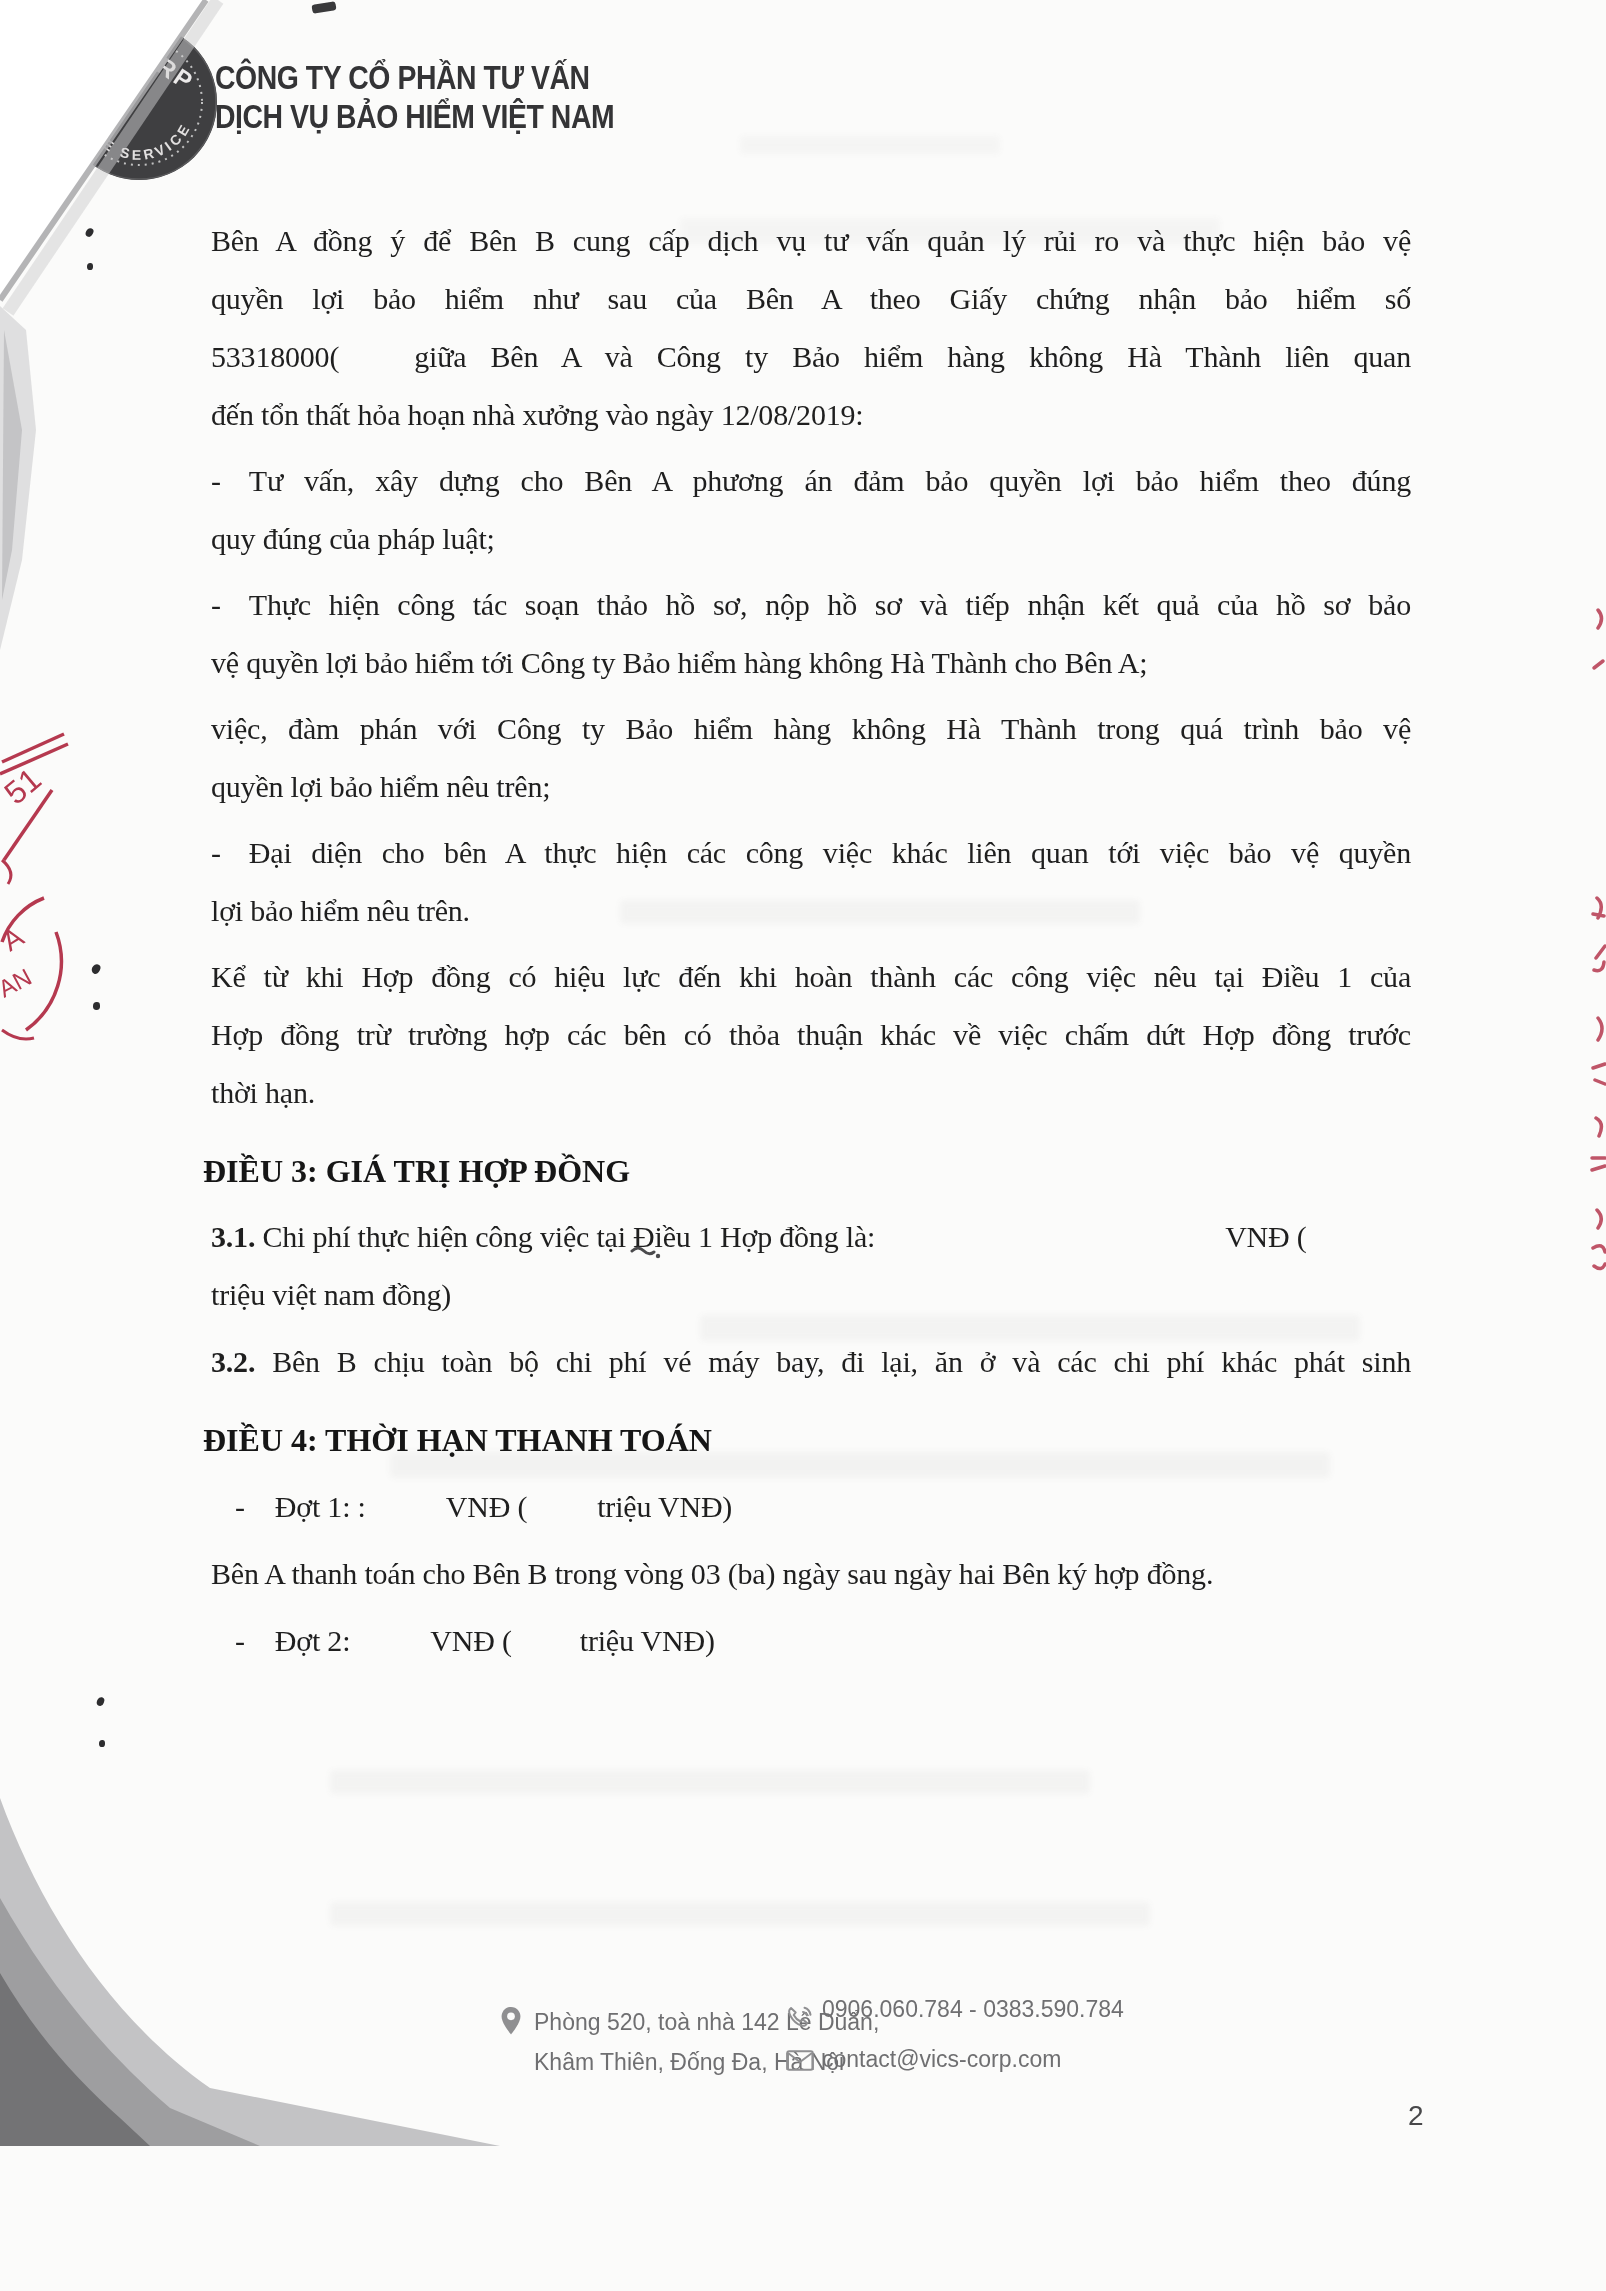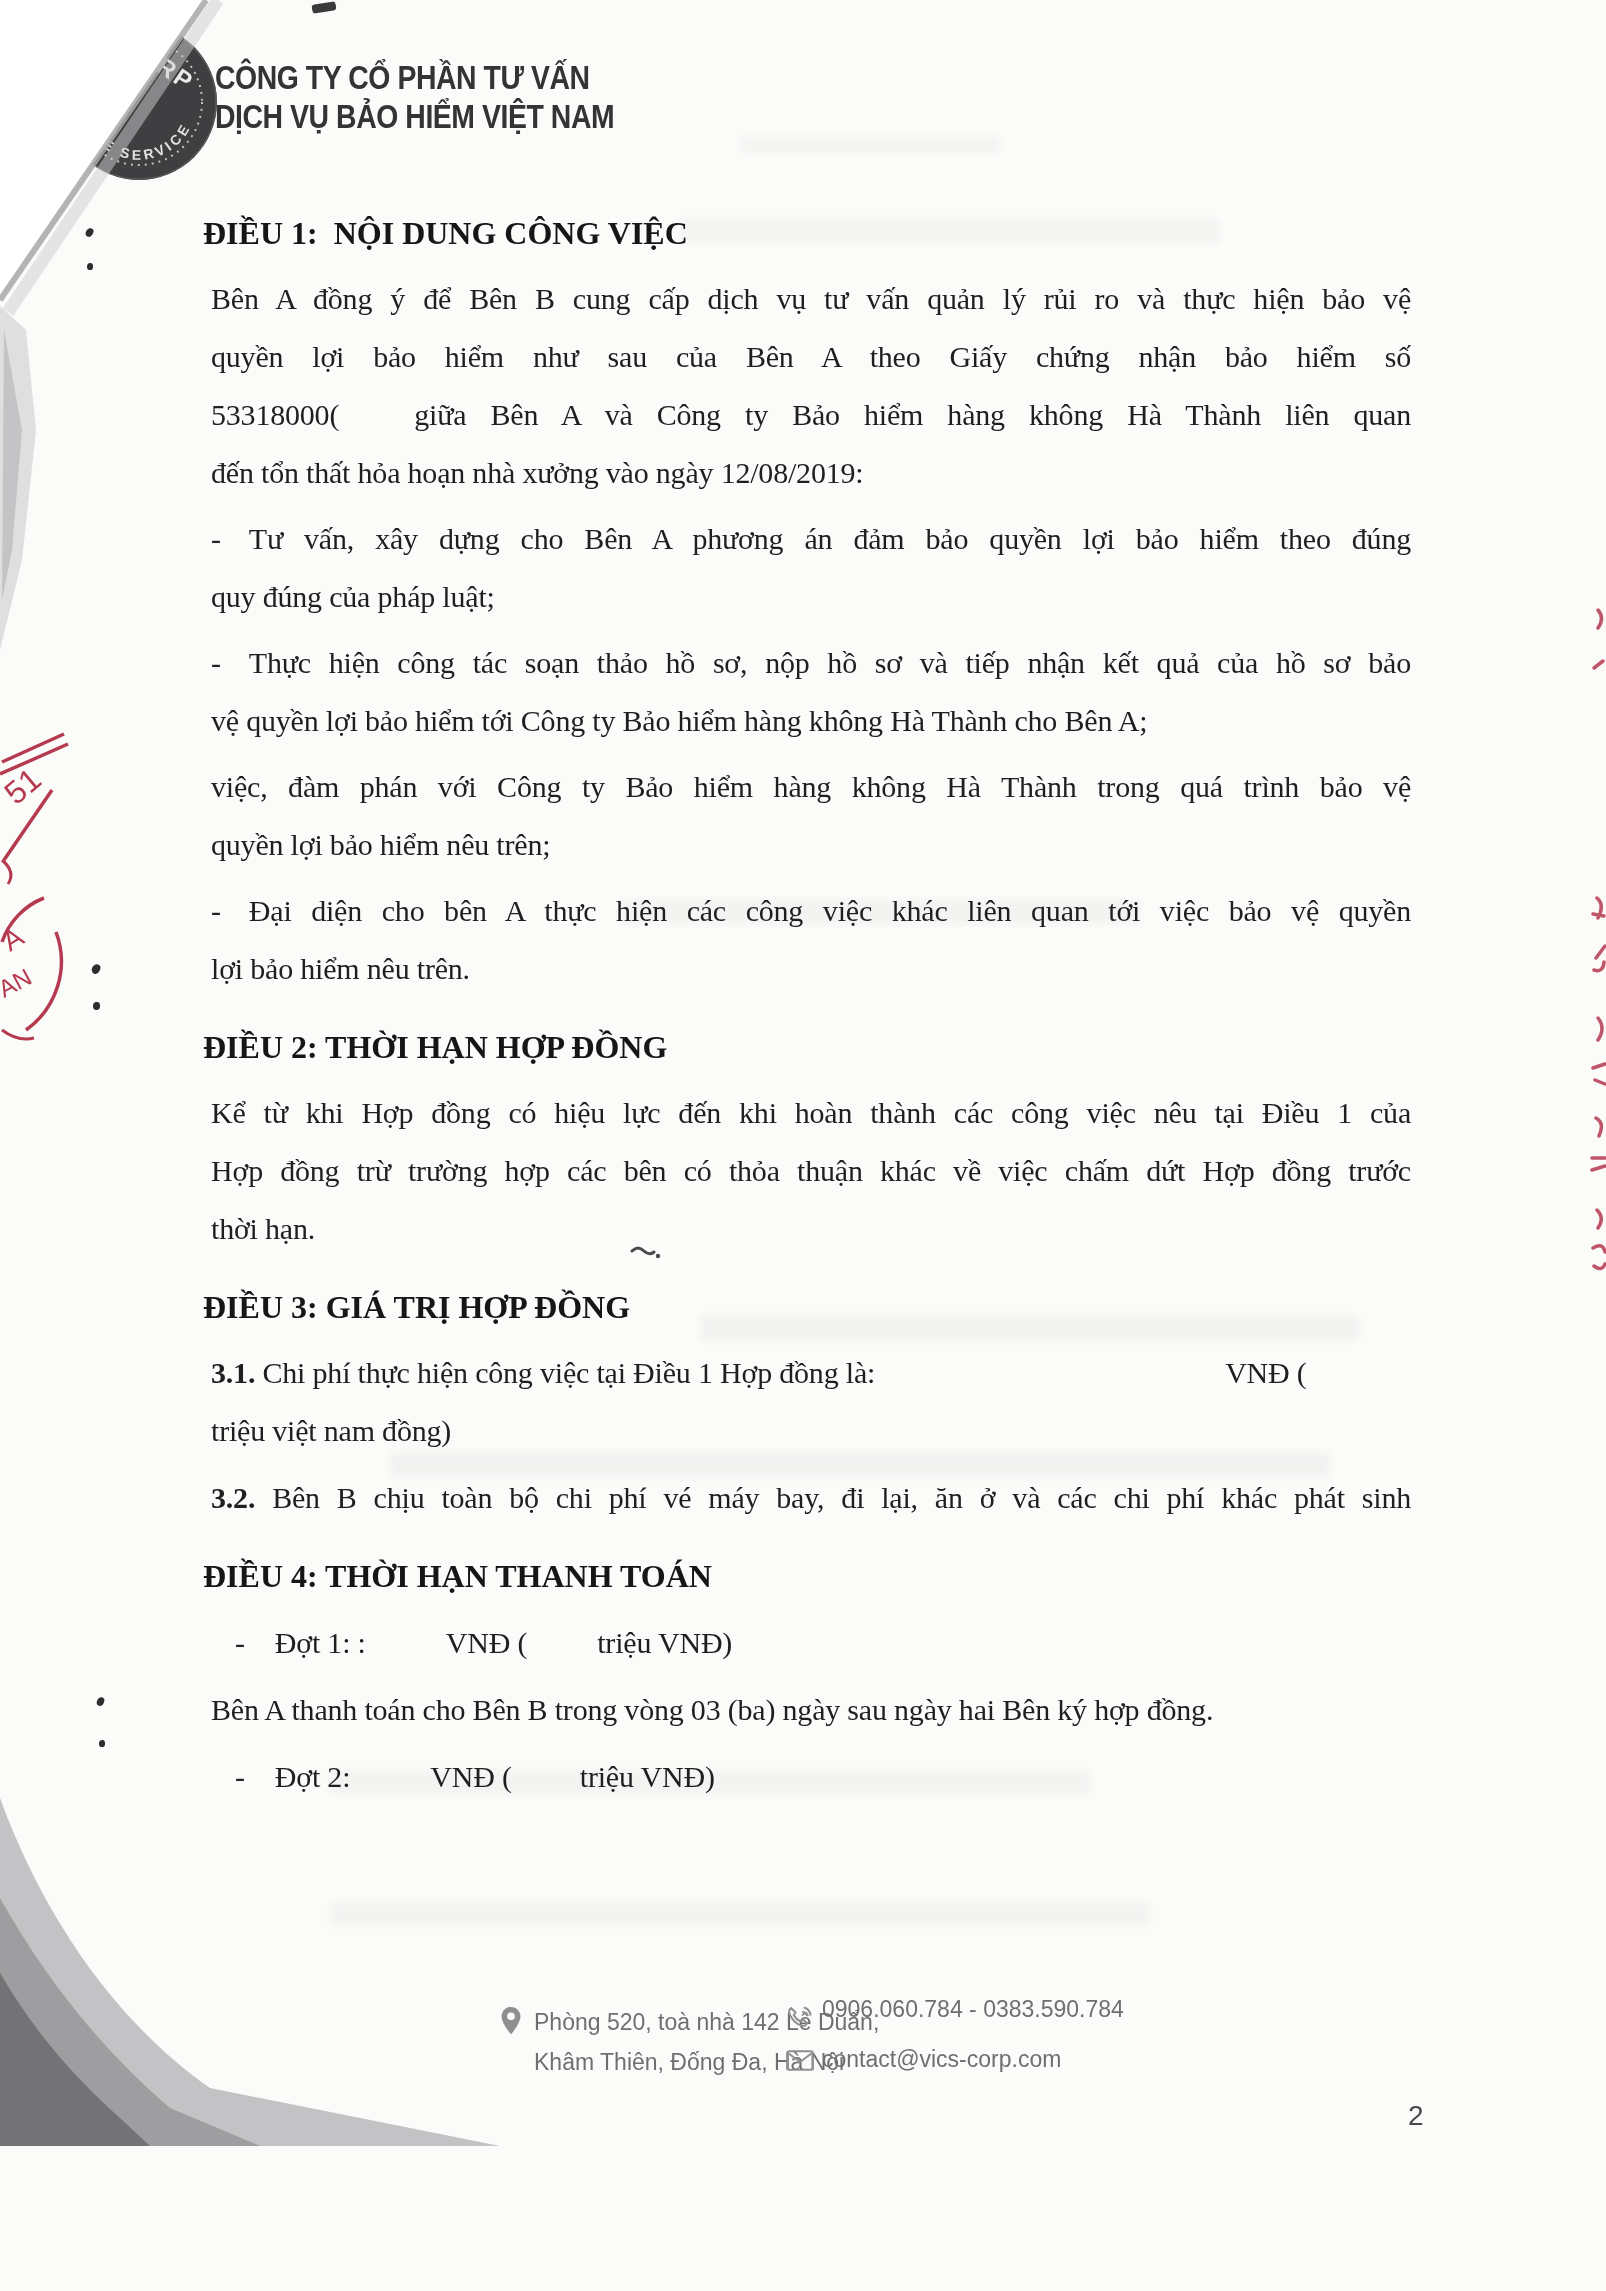--- a/index.html
+++ b/index.html
@@ -61,21 +61,20 @@
       <textPath href="#arcp" startOffset="12%">CE SERVICES</textPath>
     </text>
   </svg>
   <div id="company-name">
     <div>CÔNG TY CỔ PHẦN TƯ VẤN</div>
     <div>DỊCH VỤ BẢO HIỂM VIỆT NAM</div>
   </div>
 </div>
 
 <div id="doc-body">
-    <div class="h">ĐIỀU 1:  NỘI DUNG CÔNG VIỆC</div>
     <div class="blk">
       <div class="ln just">Bên A đồng ý để Bên B cung cấp dịch vụ tư vấn quản lý rủi ro và thực hiện bảo vệ</div>
       <div class="ln just">quyền lợi bảo hiểm như sau của Bên A theo Giấy chứng nhận bảo hiểm số</div>
       <div class="ln just">53318000(<span class="gap" style="width:75px"></span>giữa Bên A và Công ty Bảo hiểm hàng không Hà Thành liên quan</div>
       <div class="ln">đến tổn thất hỏa hoạn nhà xưởng vào ngày 12/08/2019:</div>
     </div>
     <div class="blk">
       <div class="ln just">-<span class="gap" style="width:28px"></span>Tư vấn, xây dựng cho Bên A phương án đảm bảo quyền lợi bảo hiểm theo đúng</div>
       <div class="ln">quy đúng của pháp luật;</div>
     </div>
@@ -84,21 +83,20 @@
       <div class="ln">vệ quyền lợi bảo hiểm tới Công ty Bảo hiểm hàng không Hà Thành cho Bên A;</div>
     </div>
     <div class="blk">
       <div class="ln just">việc, đàm phán với Công ty Bảo hiểm hàng không Hà Thành trong quá trình bảo vệ</div>
       <div class="ln">quyền lợi bảo hiểm nêu trên;</div>
     </div>
     <div class="blk">
       <div class="ln just">-<span class="gap" style="width:28px"></span>Đại diện cho bên A thực hiện các công việc khác liên quan tới việc bảo vệ quyền</div>
       <div class="ln">lợi bảo hiểm nêu trên.</div>
     </div>
-    <div class="h">ĐIỀU 2: THỜI HẠN HỢP ĐỒNG</div>
     <div class="blk">
       <div class="ln just">Kể từ khi Hợp đồng có hiệu lực đến khi hoàn thành các công việc nêu tại Điều 1 của</div>
       <div class="ln just">Hợp đồng trừ trường hợp các bên có thỏa thuận khác về việc chấm dứt Hợp đồng trước</div>
       <div class="ln">thời hạn.</div>
     </div>
     <div class="h">ĐIỀU 3: GIÁ TRỊ HỢP ĐỒNG</div>
     <div class="blk">
       <div class="ln"><b>3.1.</b> Chi phí thực hiện công việc tại Điều 1 Hợp đồng là:<span class="gap" style="width:350px"></span>VNĐ (</div>
       <div class="ln">triệu việt nam đồng)</div>
     </div>

